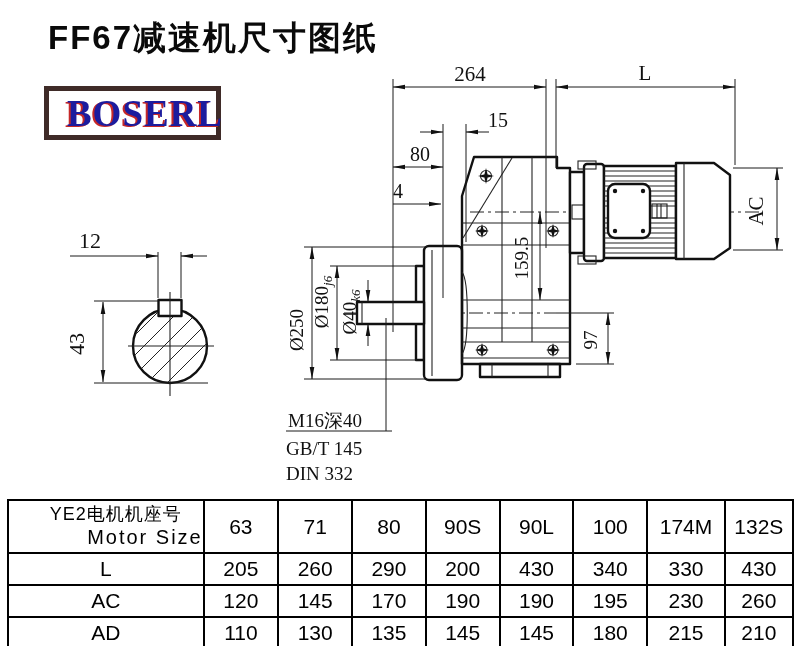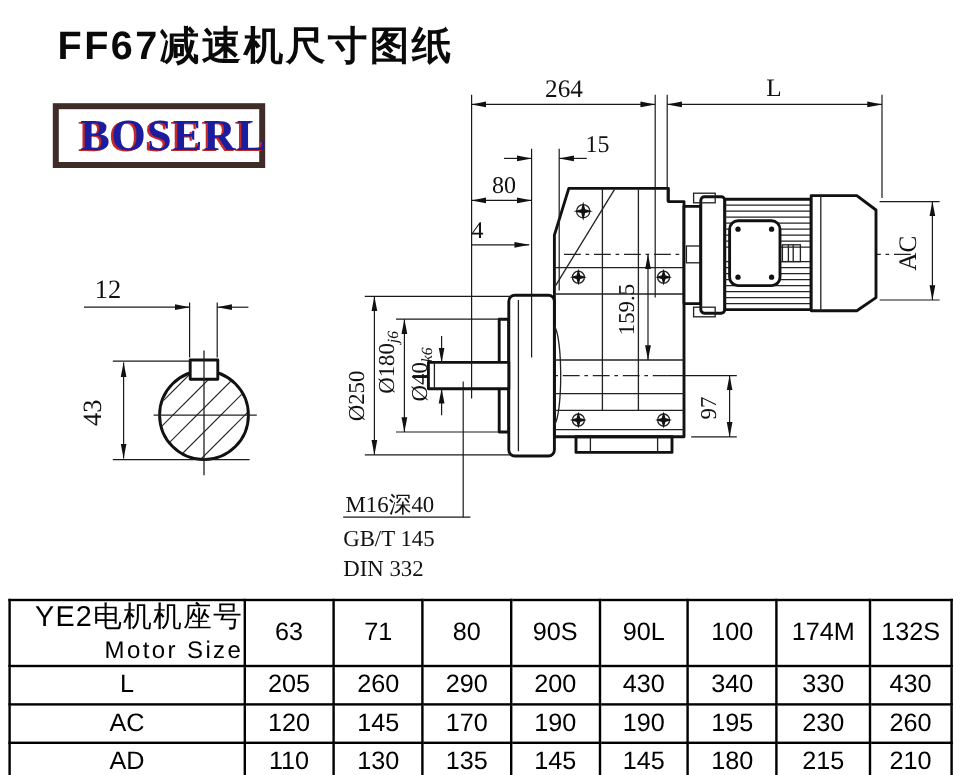--- a/index.html
+++ b/index.html
@@ -17,21 +17,21 @@
   .boldw{stroke:#111;stroke-width:2.4;fill:#fff;stroke-linejoin:round;}
   .thin{stroke:#222;stroke-width:1.1;fill:none;}
   .dim{stroke:#1a1a1a;stroke-width:1;fill:none;}
   .cl{stroke:#222;stroke-width:1;fill:none;stroke-dasharray:14 4 3 4;}
   .hatch{stroke:#222;stroke-width:1;}
   #size-table{position:absolute;left:7px;top:499px;width:787px;border-collapse:collapse;
         table-layout:fixed;font-size:21px;}
   #size-table td{border:2px solid #000;text-align:center;vertical-align:middle;
         height:30px;padding:0;overflow:hidden;}
   #size-table .hdr td{height:51px;}
-  .hdr-cjk{font-size:24px;letter-spacing:1px;line-height:1.2;padding-left:20px;}
+  .hdr-cjk{font-size:18px;letter-spacing:1px;line-height:1.2;padding-left:20px;}
   .hdr-en{font-size:20px;letter-spacing:2px;line-height:1.2;text-align:right;}
 </style>
 </head>
 <body>
 
 <div id="stage">
 
   <div id="title">FF67减速机尺寸图纸</div>
 
   <div id="logo">

